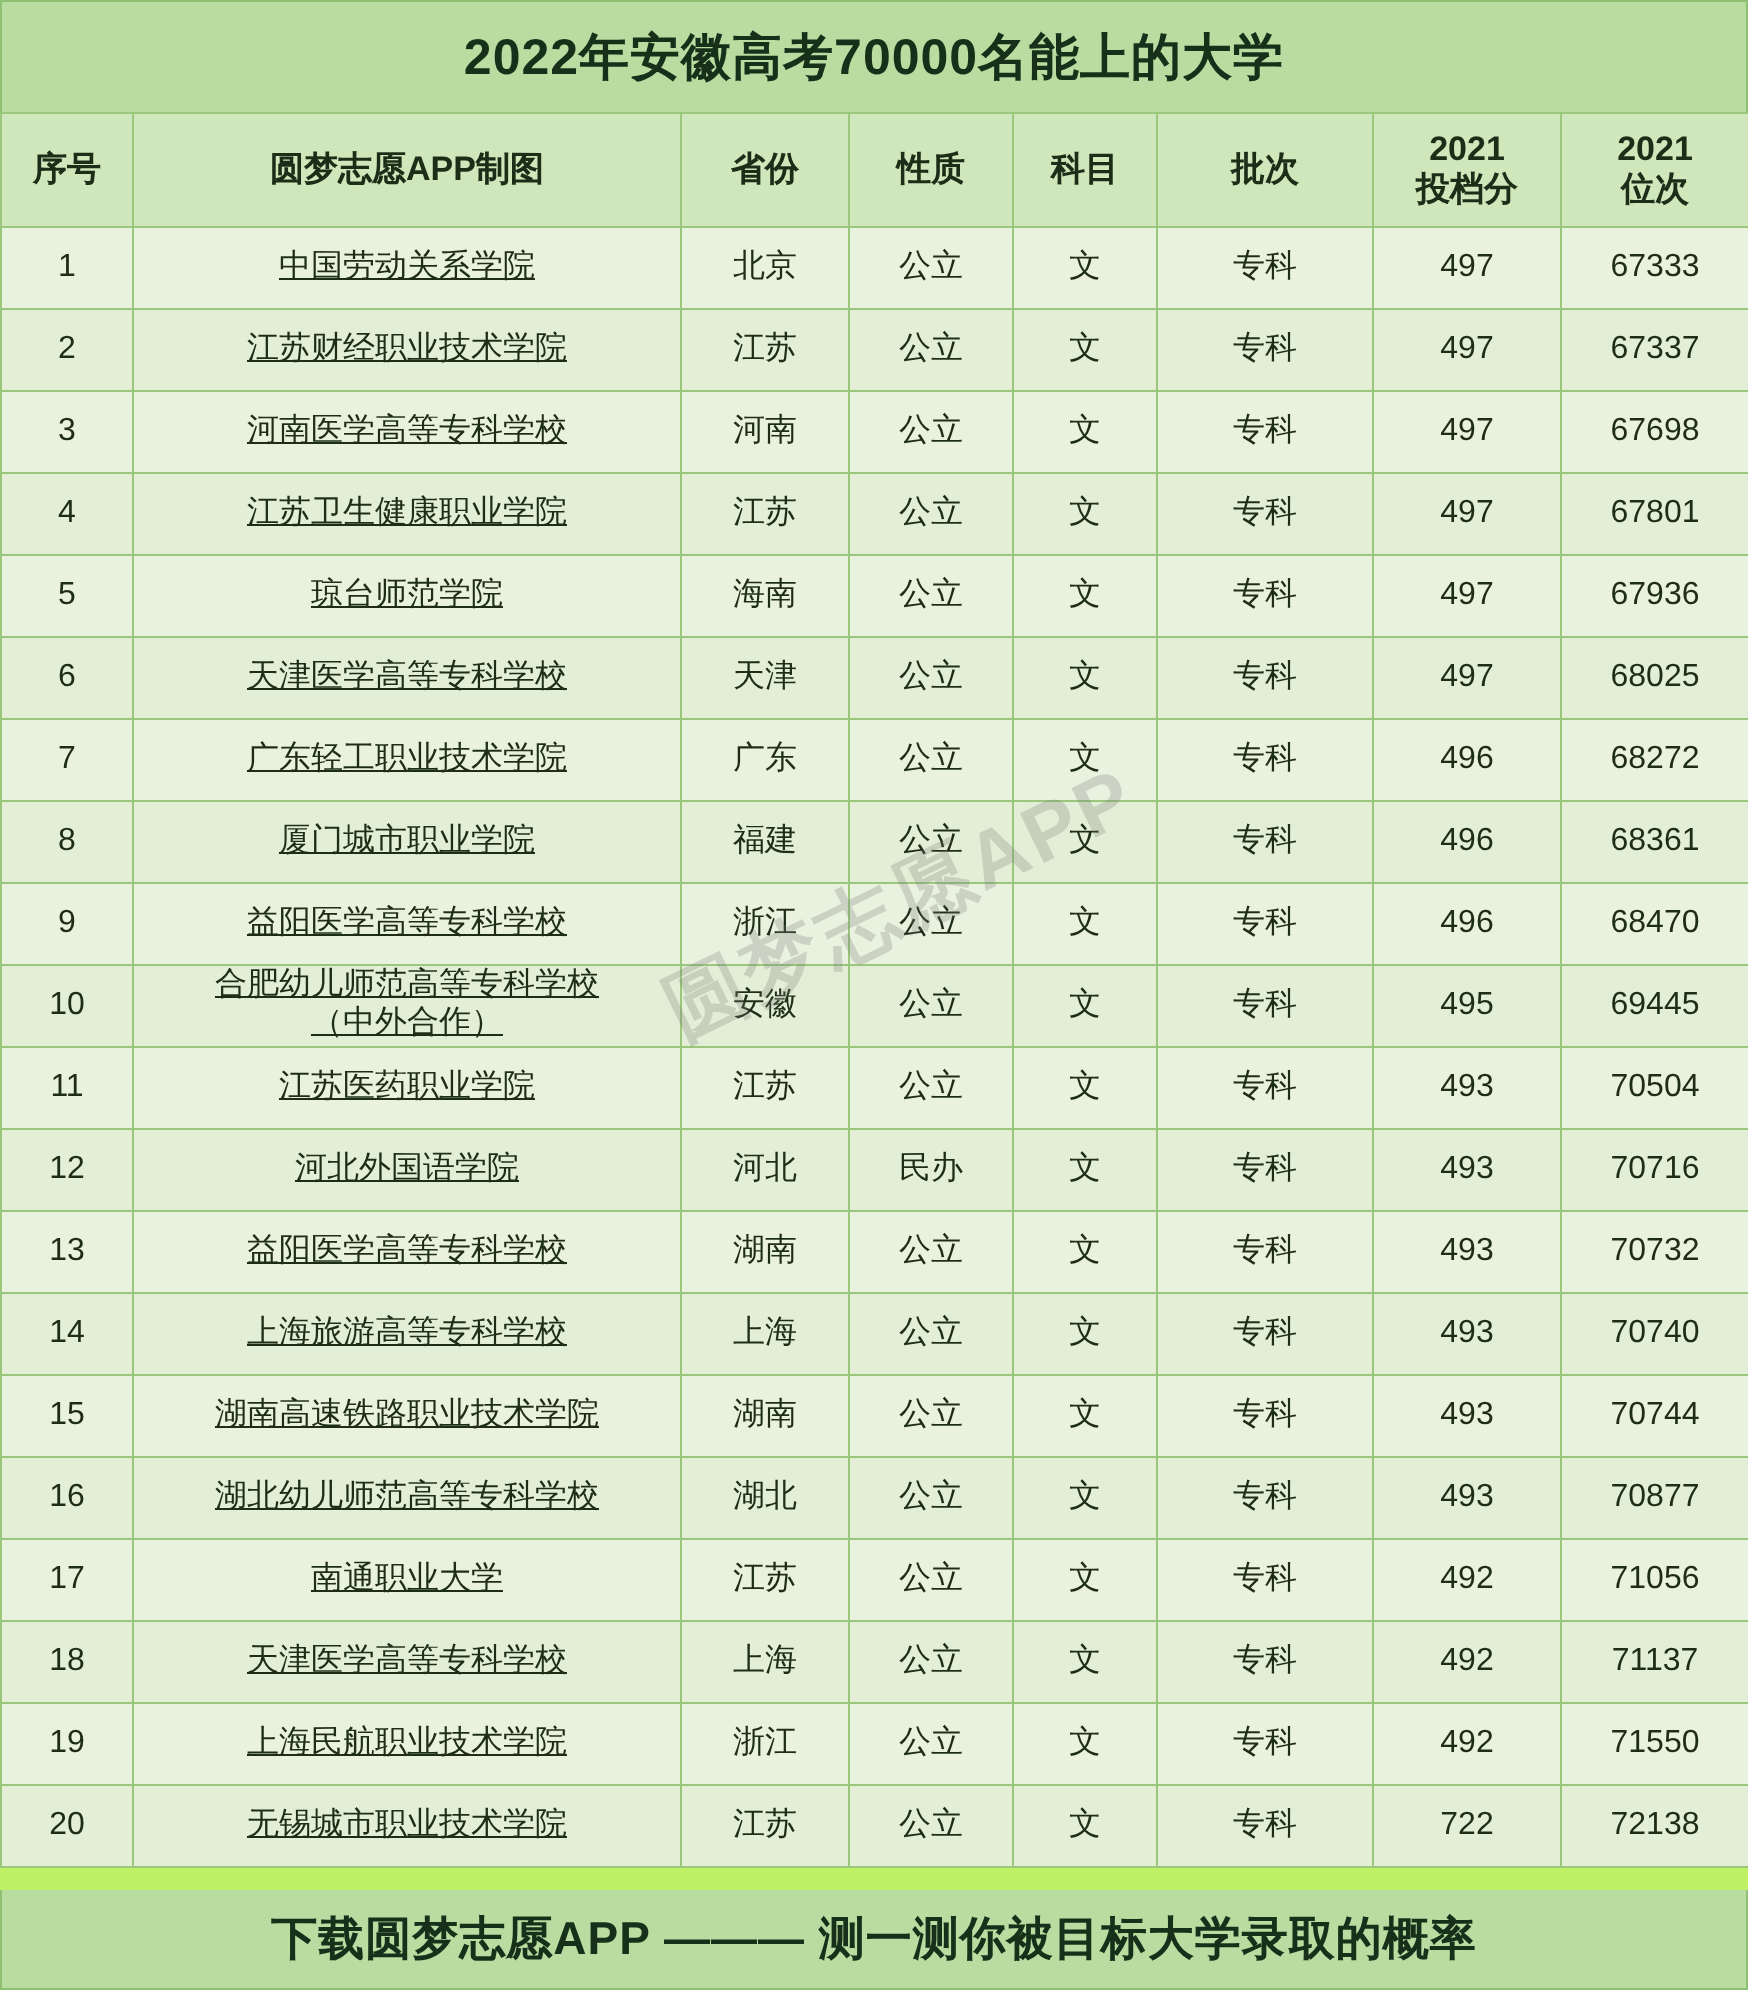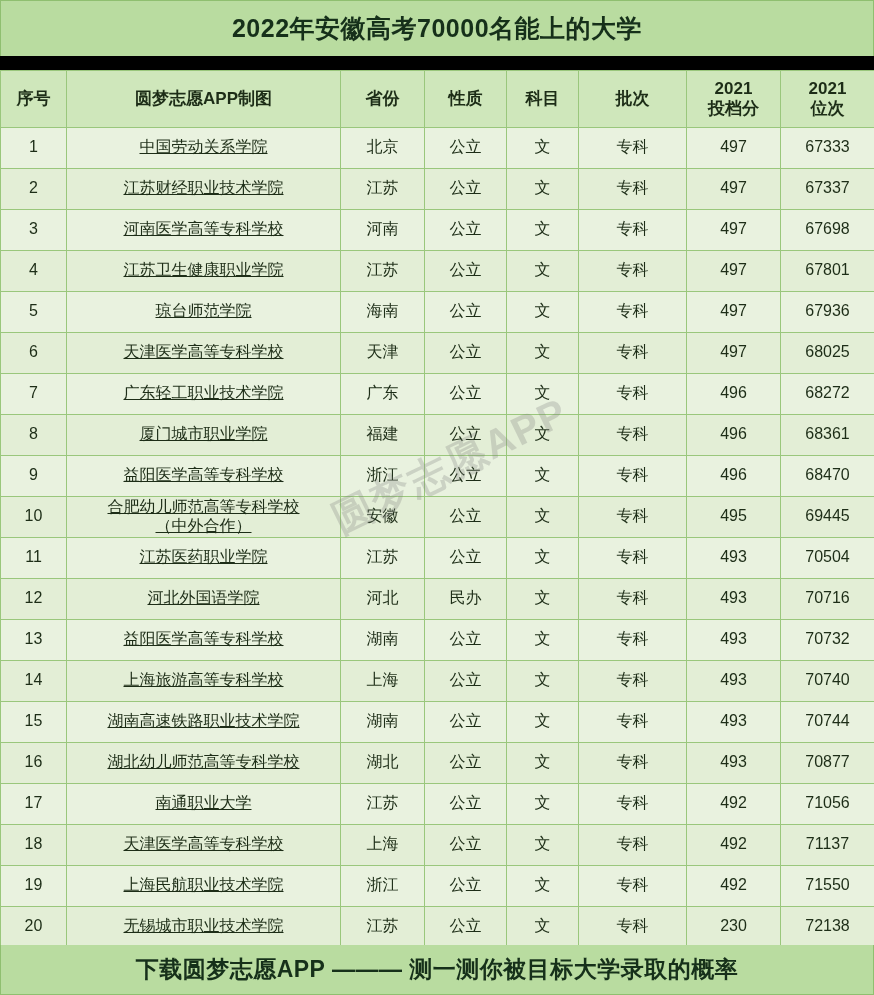--- a/index.html
+++ b/index.html
@@ -11,21 +11,21 @@
     height: 995px;
     background: #ffffff;
     font-family: "Liberation Sans", sans-serif;
     -webkit-font-smoothing: antialiased;
   }
   .sheet {
     width: 874px;
     height: 995px;
     box-sizing: border-box;
     position: relative;
-    background: #000000;
+    background: #bef264;
     display: flex;
     flex-direction: column;
   }
   .title-bar {
     height: 56px;
     background: #b9dca0;
     display: flex;
     align-items: center;
     justify-content: center;
     border: 1px solid #8fbf70;
@@ -35,21 +35,20 @@
   .title-bar .title-text {
     font-size: 25px;
     font-weight: bold;
     color: #16301a;
     letter-spacing: 0.5px;
   }
   .table-wrap {
     flex: 1 1 auto;
     position: relative;
     overflow: hidden;
-    margin-top: 14px;
   }
   table.grid {
     border-collapse: collapse;
     width: 874px;
     table-layout: fixed;
   }
   table.grid th, table.grid td {
     border: 1px solid #9ac77c;
     text-align: center;
     vertical-align: middle;
@@ -359,21 +358,21 @@
           <td>492</td>
           <td>71550</td>
         </tr>
         <tr>
           <td>20</td>
           <td class="school">无锡城市职业技术学院</td>
           <td>江苏</td>
           <td>公立</td>
           <td>文</td>
           <td>专科</td>
-          <td>230</td>
+          <td>722</td>
           <td>72138</td>
         </tr>
       </tbody>
     </table>
 
     <div class="watermark">
       <span>圆梦志愿APP</span>
     </div>
   </div>
 

